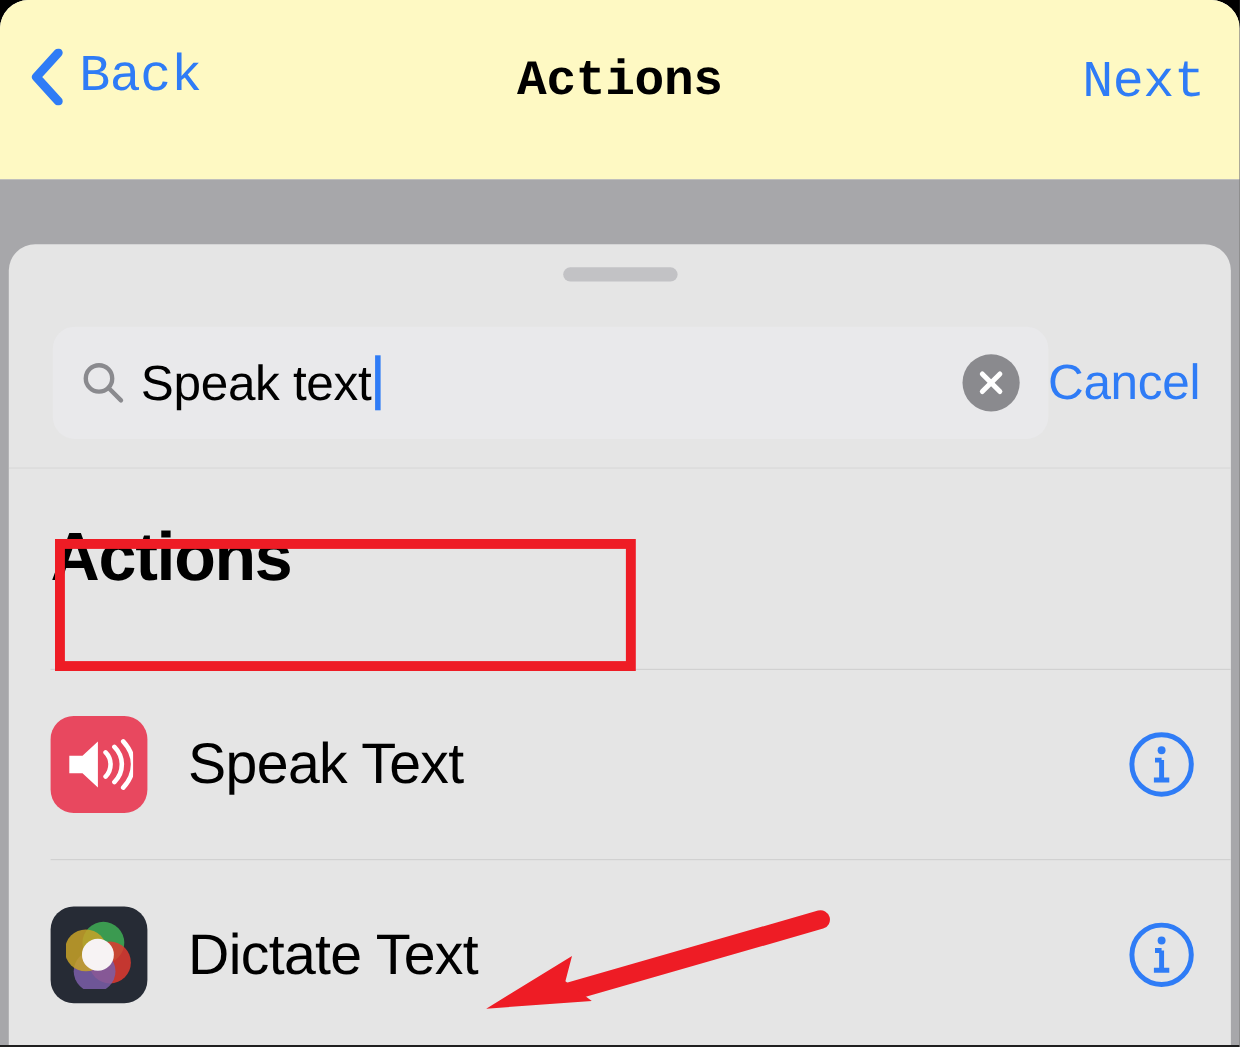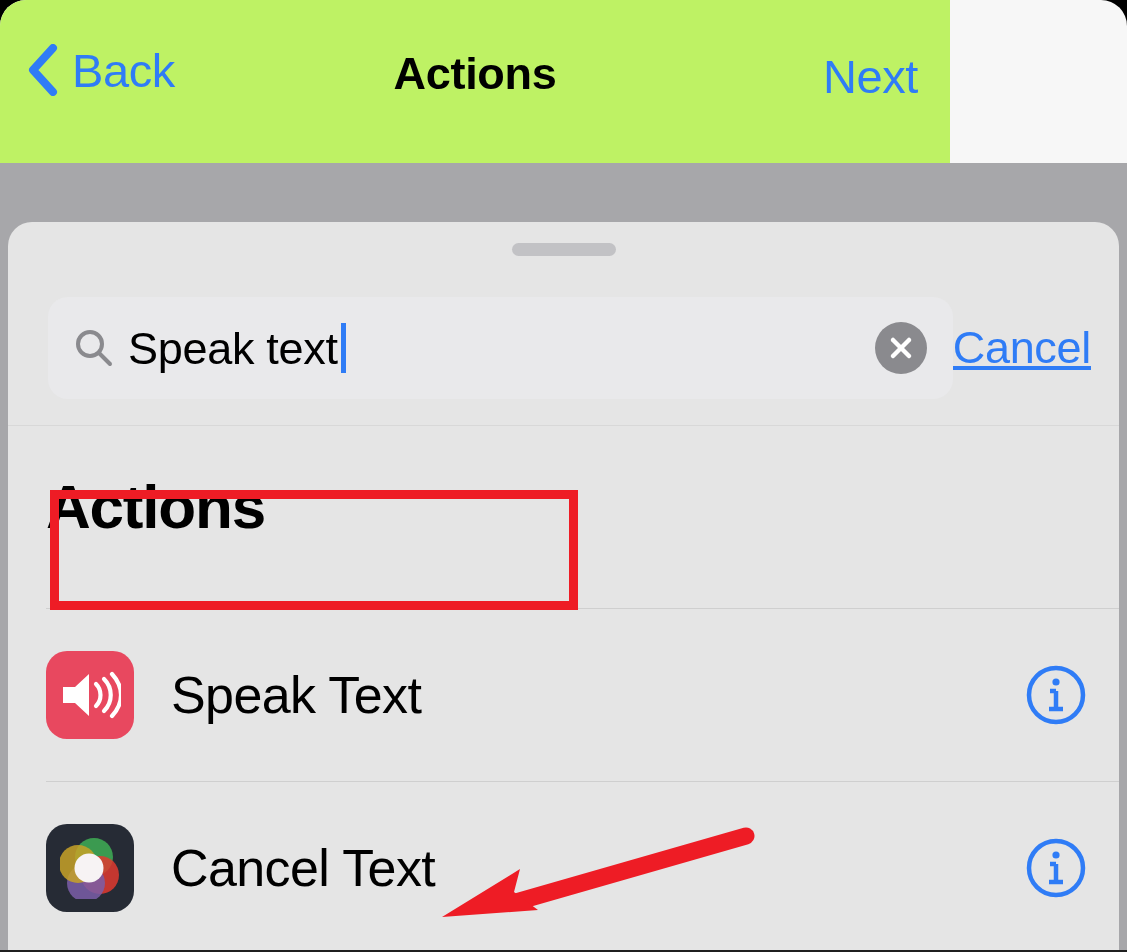--- a/index.html
+++ b/index.html
@@ -24,24 +24,25 @@
     background: #f7f7f7;
     border-radius: 26px 26px 0 0;
     overflow: hidden;
     box-sizing: border-box;
   }
 
   
   .navbar {
     position: absolute;
     left: 0; top: 0;
-    width: 950px;
+    width: 1127px;
     height: 163px;
-    background: #bef264;
-    box-sizing: border-box;
+    background: #fef9c3;
+    box-sizing: border-box;
+    font-family: Liberation Mono, monospace;
   }
   .nav-back {
     position: absolute;
     left: 28px; top: 44px;
     display: flex;
     align-items: center;
     gap: 14px;
     cursor: pointer;
   }
   .chevron-left {
@@ -164,21 +165,20 @@
     justify-content: center;
     cursor: pointer;
   }
   .clear-button svg { width: 30px; height: 30px; display:block; }
   .cancel-button {
     font-size: 45px;
     color: #2f7cf6;
     letter-spacing: -0.3px;
     white-space: nowrap;
     cursor: pointer;
-    text-decoration: underline;
   }
 
   .sheet-divider {
     position: absolute;
     left: 0; top: 203px;
     width: 1111px;
     height: 1px;
     background: #d8d8d8;
   }
 
@@ -355,21 +355,21 @@
     <div class="list-row row-dictate">
       <div class="app-icon icon-dictate">
         <svg class="orb" viewBox="0 0 60 62">
           <circle cx="34" cy="20" r="19" fill="#3fae55" opacity="0.85"></circle>
           <circle cx="40" cy="38" r="19" fill="#e03a2f" opacity="0.85"></circle>
           <circle cx="26" cy="46" r="19" fill="#7b5ea8" opacity="0.85"></circle>
           <circle cx="18" cy="27" r="19" fill="#c8a227" opacity="0.85"></circle>
           <circle cx="29" cy="31" r="14.5" fill="#f7f3f4"></circle>
         </svg>
       </div>
-      <div class="row-label">Cancel Text</div>
+      <div class="row-label">Dictate Text</div>
       <svg class="info-button" viewBox="0 0 62 62">
         <circle cx="31" cy="31" r="27" fill="none" stroke="#2f7cf6" stroke-width="4.5"></circle>
         <circle cx="31" cy="18" r="3.6" fill="#2f7cf6"></circle>
         <line x1="31" y1="27" x2="31" y2="45" stroke="#2f7cf6" stroke-width="4.5" stroke-linecap="butt"></line>
         <line x1="24" y1="45" x2="38" y2="45" stroke="#2f7cf6" stroke-width="4.5" stroke-linecap="butt"></line>
         <line x1="25" y1="27" x2="31" y2="27" stroke="#2f7cf6" stroke-width="4.5" stroke-linecap="butt"></line>
       </svg>
     </div>
 
     <div class="row-separator sep-bottom"></div>

